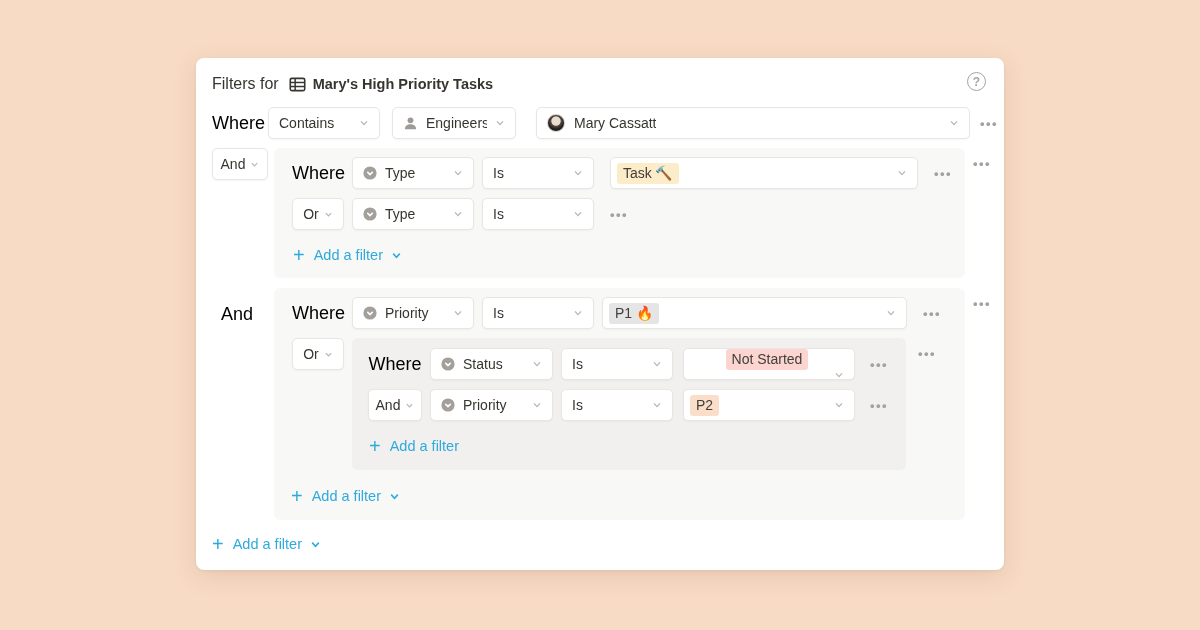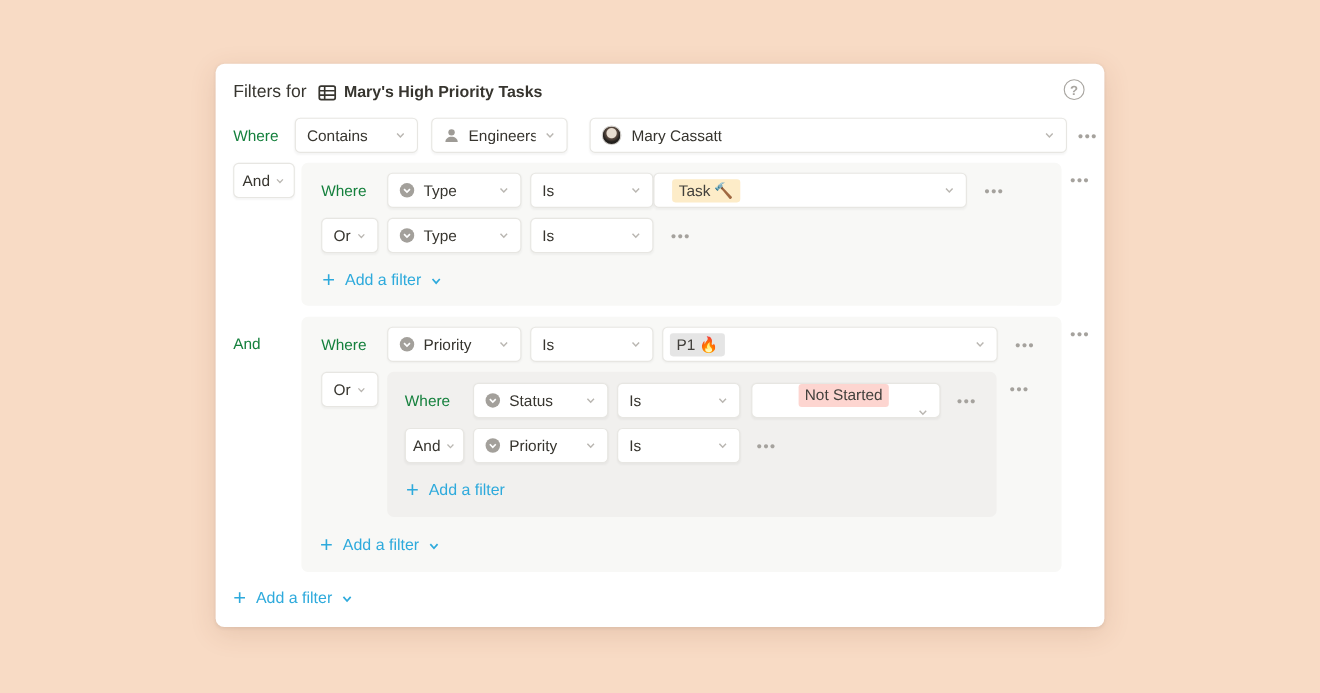--- a/index.html
+++ b/index.html
@@ -18,21 +18,21 @@
   .header .prefix { font-size:16px; color:#37352f; margin-right:10px; }
   .header .db-icon { display:flex; align-items:center; margin-right:7px; }
   .header .title { font-size:14.5px; font-weight:700; }
 
   .help { position:absolute; right:18px; top:14px; width:19px; height:19px; border:1.5px solid #a8a5a0;
     border-radius:50%; color:#a8a5a0; font-size:12px; font-weight:700; display:flex; align-items:center;
     justify-content:center; cursor:pointer; }
 
   .row { position:absolute; display:flex; align-items:center; }
 
-  .conn-label { font-size:14px; color:#15803d; text-align:left; flex:0 0 auto; }
+  .conn-label { font-size:18px; color:#000000; text-align:center; flex:0 0 auto; }
 
   .dd {
     height:32px; background:#fff; border:1px solid #e7e6e2; border-radius:5px;
     display:flex; align-items:center; padding:0 10px; font-size:14px;
     box-shadow:0 1px 2px rgba(15,15,15,0.04); cursor:pointer; flex:0 0 auto;
   }
   .dd .lbl { white-space:nowrap; overflow:hidden; }
   .dd .chev { margin-left:auto; display:flex; align-items:center; padding-left:8px; }
 
   .conn-box {
@@ -149,21 +149,21 @@
           </span>
         </div>
         <div class="dd" style="width:112px; margin-left:8px;">
           <span class="lbl">Is</span>
           <span class="chev">
             <svg width="10" height="10" viewBox="0 0 10 10">
                 <polyline points="2,3.4 5,6.6 8,3.4" fill="none" stroke="#b9b6b1" stroke-width="1.3"></polyline>
               </svg>
           </span>
         </div>
-        <div class="dd" style="width:285px; margin-left:0; padding-left:16px;">
+        <div class="dd" style="width:308px; margin-left:16px; padding-left:6px;">
           <span class="tag" style="background-color: rgb(253, 236, 200);">Task 🔨</span>
           <span class="chev">
             <svg width="10" height="10" viewBox="0 0 10 10">
                 <polyline points="2,3.4 5,6.6 8,3.4" fill="none" stroke="#b9b6b1" stroke-width="1.3"></polyline>
               </svg>
           </span>
         </div>
         <div class="more" style="margin-left:14px;">•••</div>
       </div>
 
@@ -310,20 +310,28 @@
             </span>
             <span class="lbl">Priority</span>
             <span class="chev">
               <svg width="10" height="10" viewBox="0 0 10 10">
                   <polyline points="2,3.4 5,6.6 8,3.4" fill="none" stroke="#b9b6b1" stroke-width="1.3"></polyline>
                 </svg>
             </span>
           </div>
           <div class="dd" style="width:112px; margin-left:8px;">
             <span class="lbl">Is</span>
+            <span class="chev">
+              <svg width="10" height="10" viewBox="0 0 10 10">
+                  <polyline points="2,3.4 5,6.6 8,3.4" fill="none" stroke="#b9b6b1" stroke-width="1.3"></polyline>
+                </svg>
+            </span>
+          </div>
+          <div class="dd" style="width:172px; margin-left:10px; padding-left:6px;">
+            <span class="tag" style="background-color: rgb(250, 222, 201);">P2</span>
             <span class="chev">
               <svg width="10" height="10" viewBox="0 0 10 10">
                   <polyline points="2,3.4 5,6.6 8,3.4" fill="none" stroke="#b9b6b1" stroke-width="1.3"></polyline>
                 </svg>
             </span>
           </div>
           <div class="more" style="margin-left:13px;">•••</div>
         </div>
 
         <div class="addfilter" style="left:17px; top:99px;">

